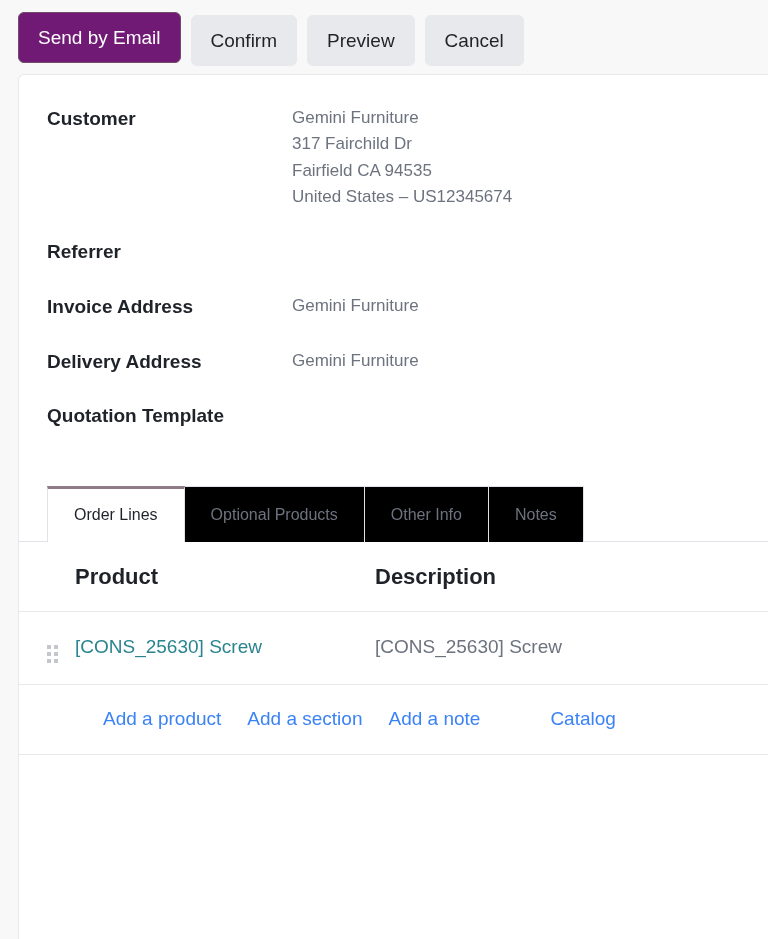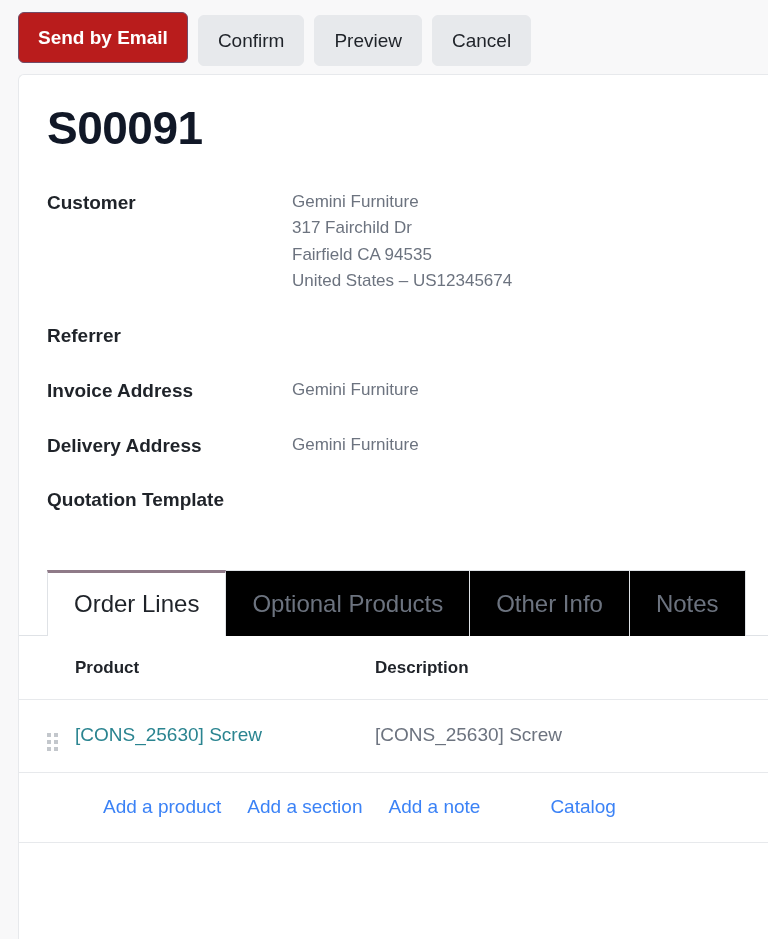--- a/index.html
+++ b/index.html
@@ -33,23 +33,23 @@
     font-size: 19px;
     line-height: 1;
     padding: 15px 19px;
     cursor: pointer;
     white-space: nowrap;
     display: inline-flex;
     align-items: center;
     justify-content: center;
   }
   .btn-primary {
-    background: #b91c1c;
+    background: #701a75;
     color: #ffffff;
-    font-weight: bold;
+    font-weight: normal;
     border-color: #714b67;
   }
   .btn-secondary {
     background: #e7e9ec;
     color: #1f2329;
     font-weight: normal;
     border-color: #e7e9ec;
     margin-top: 7px;
   }
 
@@ -109,21 +109,21 @@
     margin-left: 0;
   }
   .tab-bar {
     display: flex;
     align-items: flex-end;
     border-bottom: 1px solid #dfe2e6;
     margin-left: -28px;
     padding-left: 28px;
   }
   .tab {
-    font-size: 24px;
+    font-size: 16px;
     color: #6c737f;
     padding: 19px 26px 18px 26px;
     background: #ffffff;
     border: 1px solid #dfe2e6;
     border-bottom: none;
     border-left: none;
     cursor: pointer;
     white-space: nowrap;
     position: relative;
     top: 1px;
@@ -143,21 +143,21 @@
 
   
   .lines-table {
     width: 100%;
     border-collapse: collapse;
     margin-left: -28px;
     width: calc(100% + 28px);
   }
   .lines-table th {
     text-align: left;
-    font-size: 17px;
+    font-size: 22px;
     font-weight: bold;
     color: #1f2329;
     padding: 22px 0 21px 0;
     border-bottom: 1px solid #e7e9ec;
   }
   .lines-table td {
     font-size: 19px;
     padding: 20px 0 21px 0;
     border-bottom: 1px solid #e7e9ec;
     vertical-align: middle;
@@ -211,21 +211,20 @@
 <div class="control-panel">
   <button class="btn btn-primary">Send by Email</button>
   <button class="btn btn-secondary">Confirm</button>
   <button class="btn btn-secondary">Preview</button>
   <button class="btn btn-secondary">Cancel</button>
 </div>
 
 <div class="sheet-wrap">
   <div class="sheet">
 
-    <h1 class="record-title">S00091</h1>
 
     <div class="field-group">
 
       <div class="field-row">
         <div class="field-label">Customer</div>
         <div class="field-value">
           <span class="addr-line">Gemini Furniture</span>
           <span class="addr-line">317 Fairchild Dr</span>
           <span class="addr-line">Fairfield CA 94535</span>
           <span class="addr-line">United States – US12345674</span>

